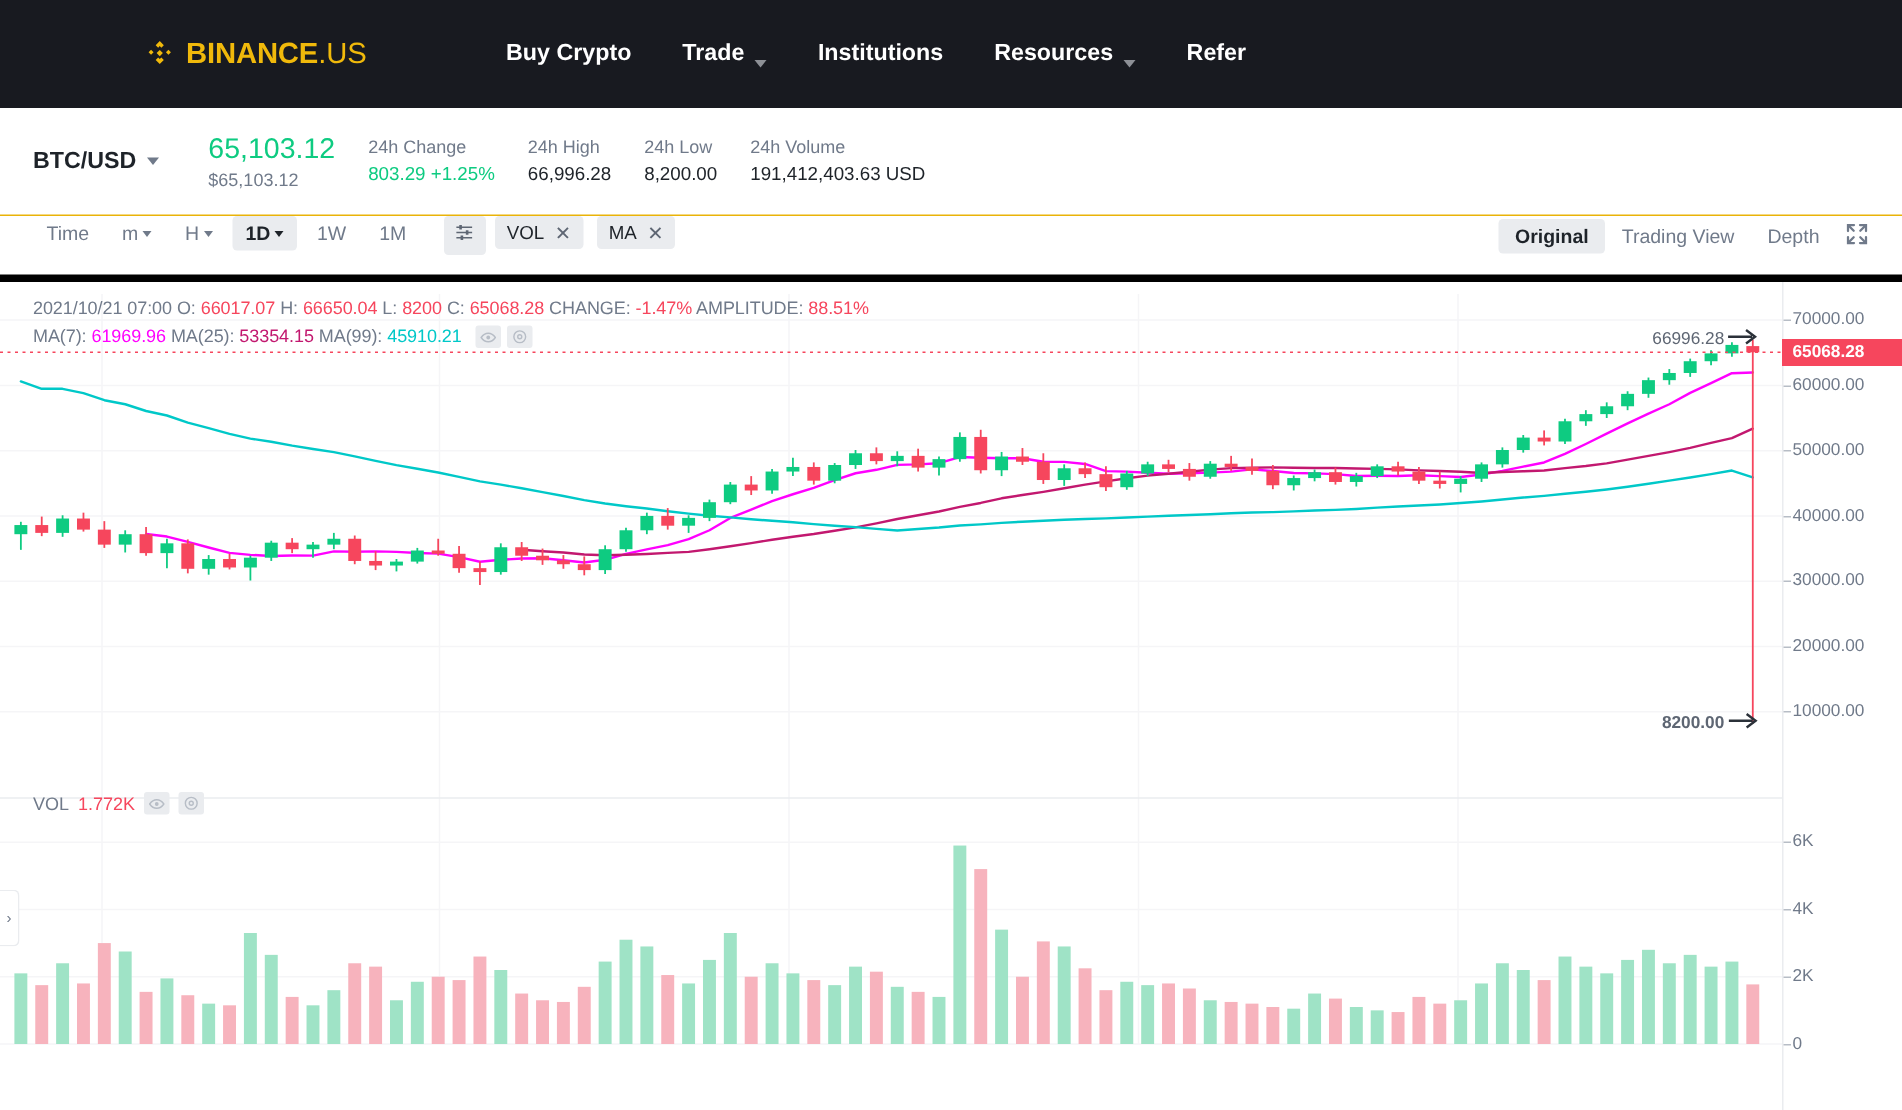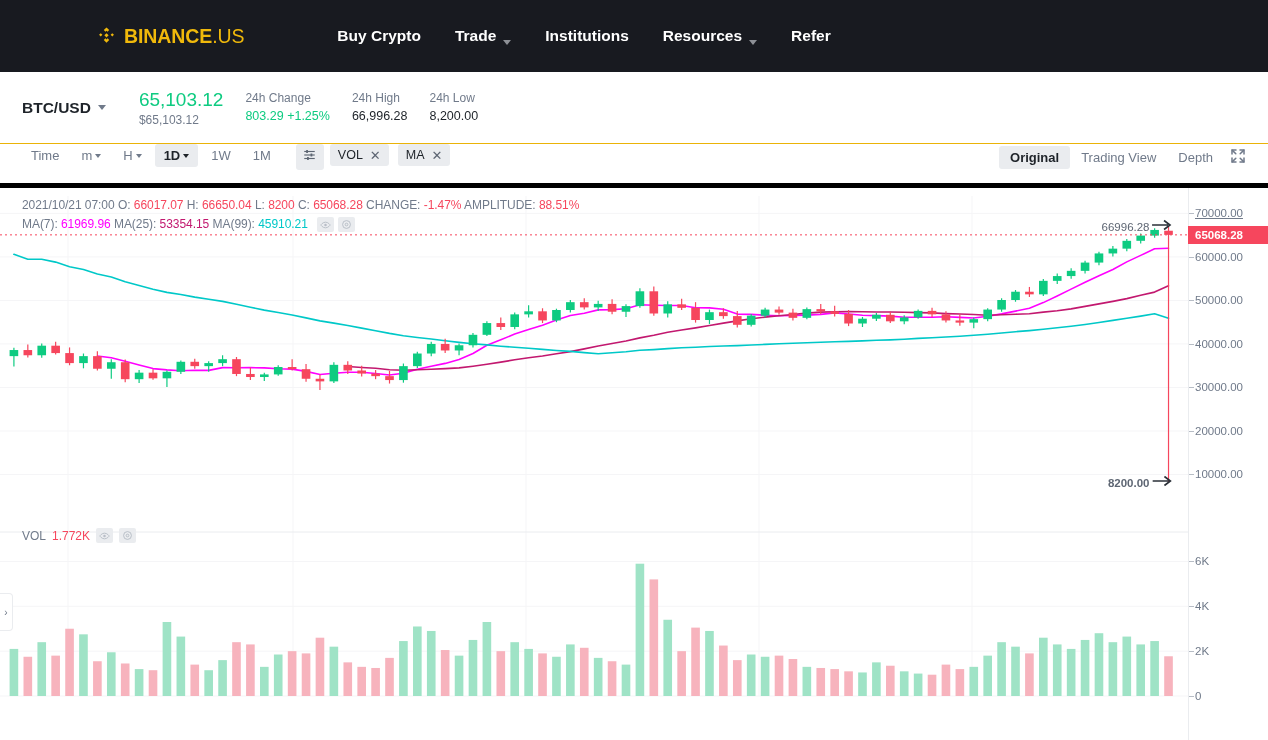--- a/index.html
+++ b/index.html
@@ -219,20 +219,24 @@
     <span class="stat-label">24h Change</span>
     <span class="stat-val up">803.29 +1.25%</span>
   </div>
   <div class="stat">
     <span class="stat-label">24h High</span>
     <span class="stat-val">66,996.28</span>
   </div>
   <div class="stat">
     <span class="stat-label">24h Low</span>
     <span class="stat-val">8,200.00</span>
+  </div>
+  <div class="stat">
+    <span class="stat-label">24h Volume</span>
+    <span class="stat-val">191,412,403.63 USD</span>
   </div>
 </div>
 
 <div class="toolbar">
   <div class="tb-item label">
     <span>Time</span>
   </div>
   <div class="tb-item">
     <span>m</span>
     <i class="caret-down"></i>
@@ -626,21 +630,21 @@
       <rect x="1122.4791569086651" y="448.57575757575756" width="8.624824355971896" height="59.42424242424242" fill="#9fe3c6"></rect>
       <rect x="1136.3901639344263" y="456.42424242424244" width="8.624824355971896" height="51.57575757575758" fill="#9fe3c6"></rect>
       <rect x="1150.3011709601874" y="453.06060606060606" width="8.624824355971896" height="54.93939393939394" fill="#9fe3c6"></rect>
       <rect x="1164.2121779859485" y="468.2642424242424" width="8.624824355971896" height="39.735757575757575" fill="#f7b3bd"></rect>
       <line x1="0" y1="46.865051891891895" x2="1188" y2="46.865051891891895" stroke="#f6465d" stroke-width="1" stroke-dasharray="2 3"></line>
     </svg>
 
   <div class="collapse-handle">›</div>
 
   <div class="yaxis" id="y-axis">
-      <div class="ytick" style="top: 25.4054px; text-decoration: underline;">70000.00</div>
+      <div class="ytick" style="top: 25.4054px;">70000.00</div>
       <div class="ytick" style="top: 68.9189px;">60000.00</div>
       <div class="ytick" style="top: 112.432px;">50000.00</div>
       <div class="ytick" style="top: 155.946px;">40000.00</div>
       <div class="ytick" style="top: 199.459px;">30000.00</div>
       <div class="ytick" style="top: 242.973px;">20000.00</div>
       <div class="ytick" style="top: 286.486px;">10000.00</div>
       <div class="ytick" style="top: 373.455px;">6K</div>
       <div class="ytick" style="top: 418.303px;">4K</div>
       <div class="ytick" style="top: 463.152px;">2K</div>
       <div class="ytick" style="top: 508px;">0</div>

